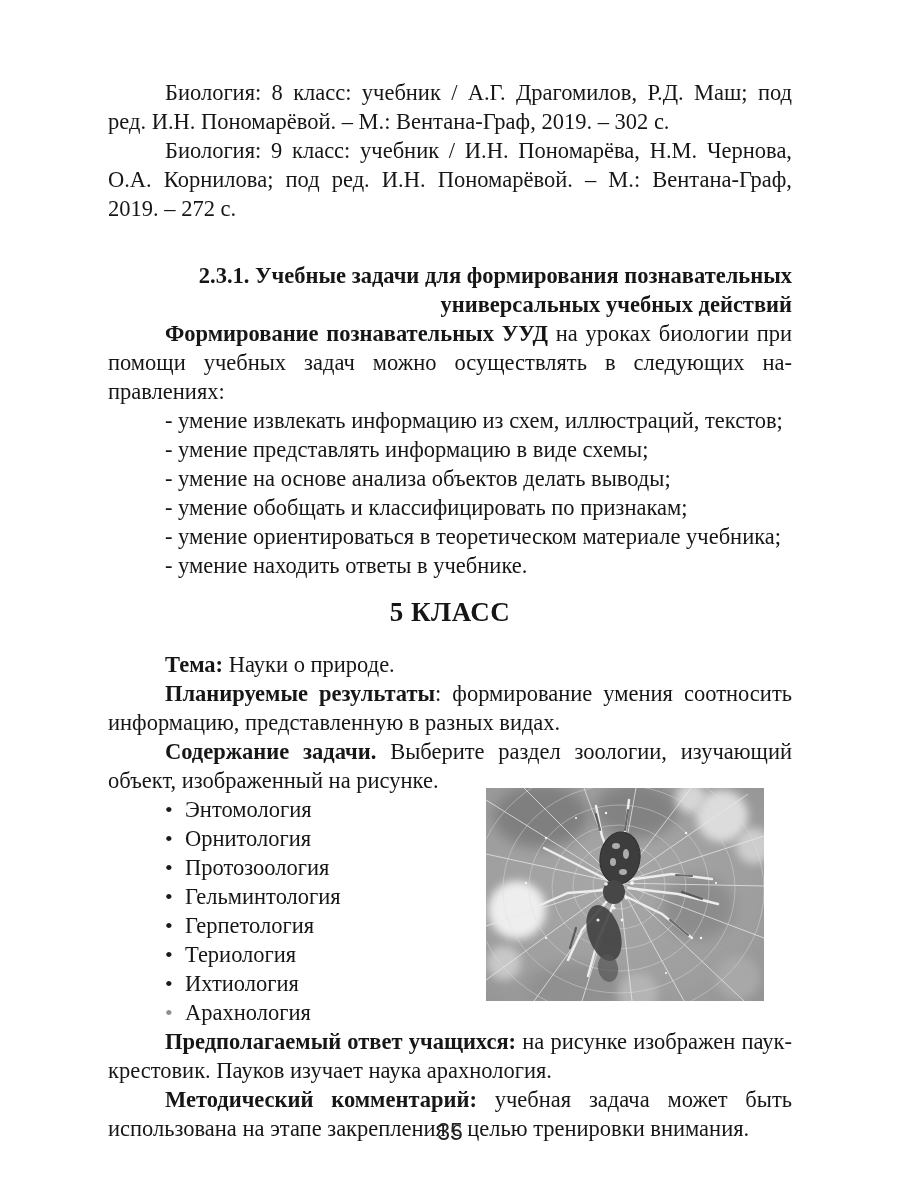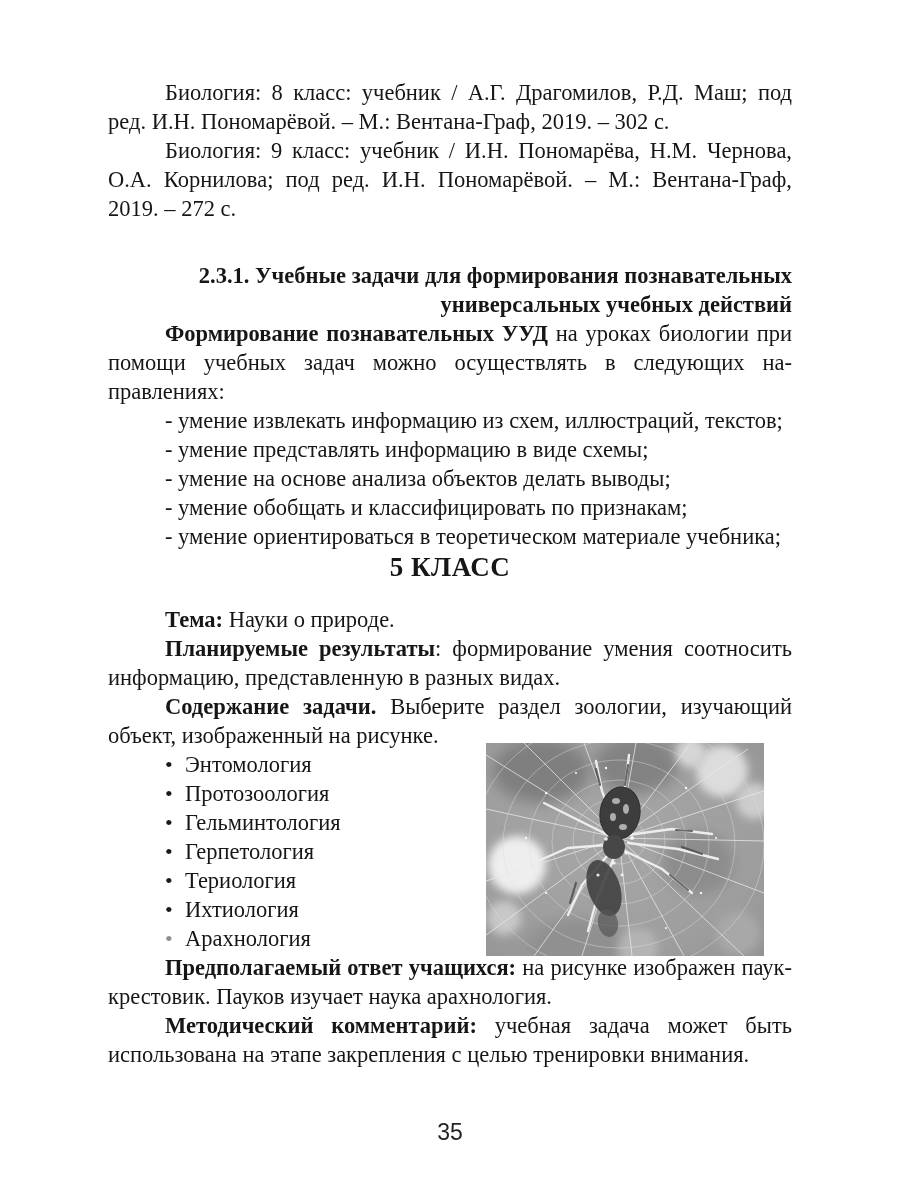--- a/index.html
+++ b/index.html
@@ -21,20 +21,21 @@
     margin-top:38px;
     text-align:right;
     font-weight:700;
     text-indent:0;
   }
   .dash-list .dash-line {
     padding-left:57px;
     white-space:nowrap;
   }
   .grade-heading {
+    margin-top:16px;
     margin-bottom:22px;
     text-align:center;
     font-weight:700;
     font-size:27px;
     line-height:32px;
     letter-spacing:0.5px;
   }
   .options-block { position:relative; }
   .opt {
     padding-left:57px;
@@ -87,38 +88,43 @@
       <div class="dash-line">- умение извлекать информацию из схем, иллюстраций, текстов;</div>
 
       <div class="dash-line">- умение представлять информацию в виде схемы;</div>
 
       <div class="dash-line">- умение на основе анализа объектов делать выводы;</div>
 
       <div class="dash-line">- умение обобщать и классифицировать по признакам;</div>
 
       <div class="dash-line">- умение ориентироваться в теоретическом материале учебника;</div>
 
+      <div class="dash-line">- умение находить ответы в учебнике.</div>
     </div>
 
   <p class="grade-heading">5 КЛАСС</p>
 
   <p class="para"><span class="b">Тема:</span><span> Науки о природе.</span></p>
 
   <p class="para"><span class="b">Планируемые результаты</span><span>: формирование умения соотносить информацию, представленную в разных видах.</span></p>
 
   <p class="para"><span class="b">Содержание задачи.</span><span> Выберите раздел зоологии, изучающий объект, изображенный на рисунке.</span></p>
 
   <div class="options-block">
     <div class="options-list">
 
         <div class="opt">
           <span class="bullet"></span>
           <span class="opt-label">Энтомология</span>
         </div>
 
+        <div class="opt">
+          <span class="bullet"></span>
+          <span class="opt-label">Орнитология</span>
+        </div>
 
         <div class="opt">
           <span class="bullet"></span>
           <span class="opt-label">Протозоология</span>
         </div>
 
         <div class="opt">
           <span class="bullet"></span>
           <span class="opt-label">Гельминтология</span>
         </div>

